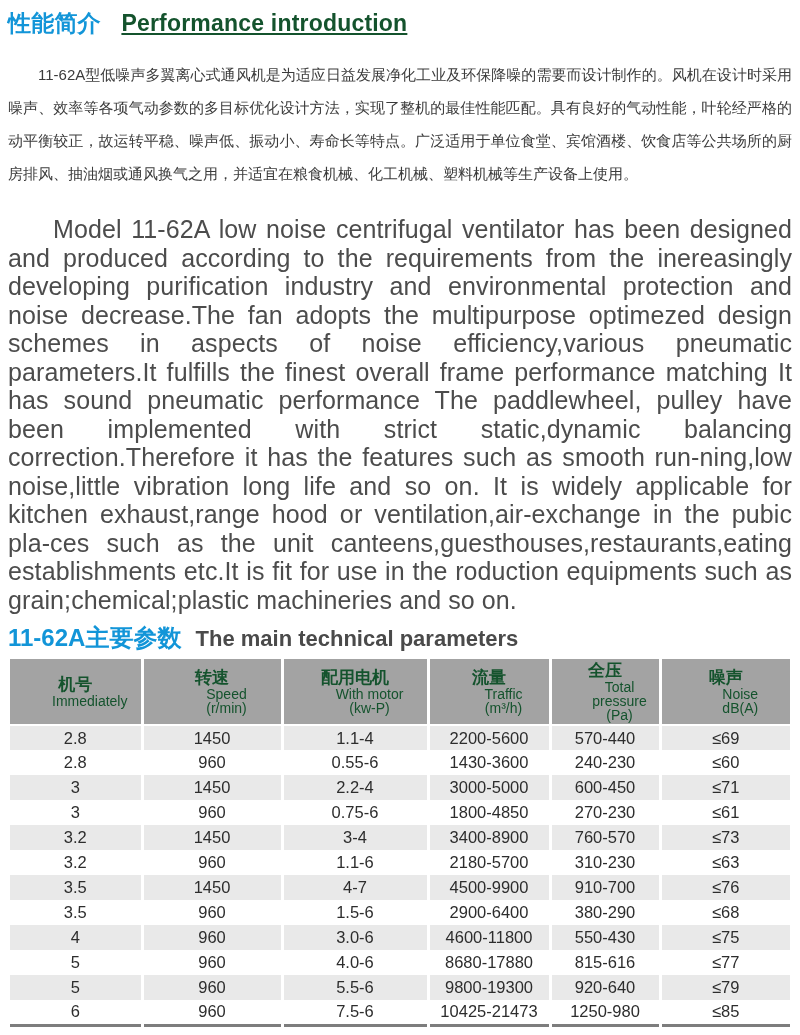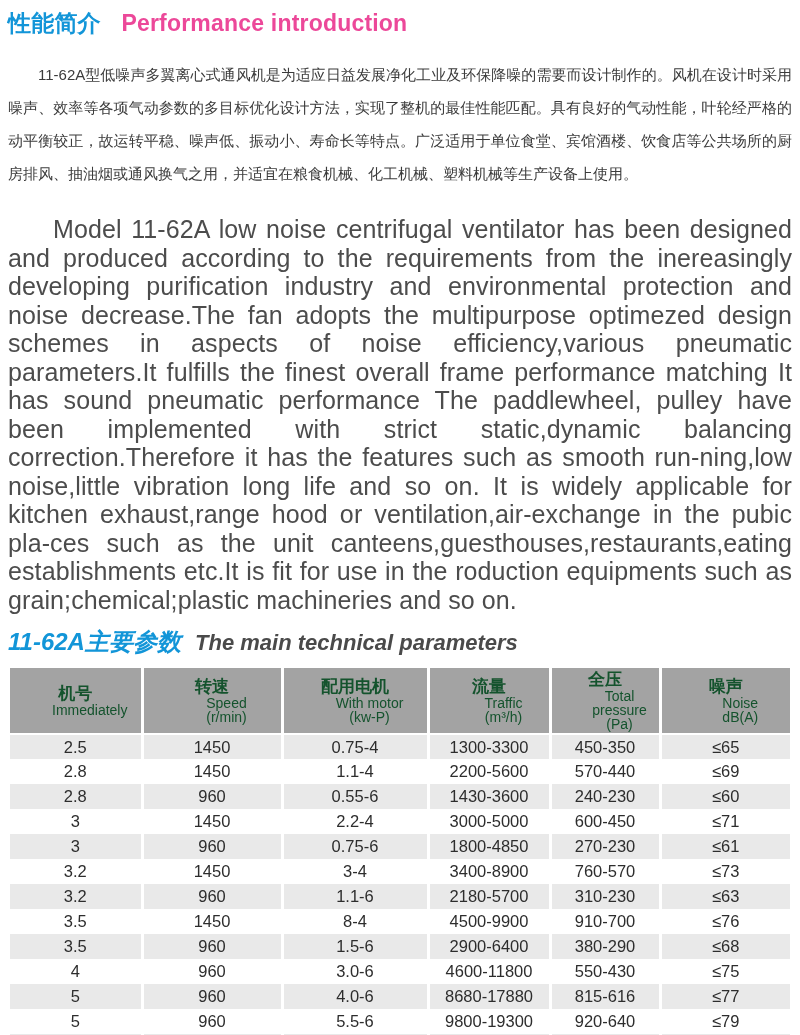--- a/index.html
+++ b/index.html
@@ -19,28 +19,27 @@
 
   
   h1.sec-title {
     margin: 8px 0 0 8px;
     font-size: 23px;
     line-height: 30px;
     font-weight: 600;
     letter-spacing: 0.2px;
   }
   h1.sec-title .zh { color: #1295d8; font-weight: 700; margin-right: 14px; }
-  h1.sec-title .en { color: #ec4899; }
+  h1.sec-title .en { color: #14532d; text-decoration: underline; }
 
   h2.sec-title {
     margin: 12px 0 0 8px;
     font-size: 22px;
-    line-height: 32px;
+    line-height: 23px;
     font-weight: 600;
-    font-style: italic;
   }
   h2.sec-title .zh { color: #1295d8; font-weight: 700; font-size: 24px; margin-right: 8px; }
   h2.sec-title .en { color: #4a4a4a; }
 
   
   p.para-zh {
     margin: 20px 8px 0 8px;
     font-size: 15px;
     line-height: 33px;
     text-align: justify;
@@ -145,28 +144,20 @@
             </th>
             <th>
               <div class="h-zh">噪声</div>
               <div class="h-en">Noise</div>
               <div class="h-en">dB(A)</div>
             </th>
           </tr>
       </thead>
       <tbody id="table-body">
           <tr>
-            <td>2.5</td>
-            <td>1450</td>
-            <td>0.75-4</td>
-            <td>1300-3300</td>
-            <td>450-350</td>
-            <td>≤65</td>
-          </tr>
-          <tr>
             <td>2.8</td>
             <td>1450</td>
             <td>1.1-4</td>
             <td>2200-5600</td>
             <td>570-440</td>
             <td>≤69</td>
           </tr>
           <tr>
             <td>2.8</td>
             <td>960</td>
@@ -203,21 +194,21 @@
             <td>3.2</td>
             <td>960</td>
             <td>1.1-6</td>
             <td>2180-5700</td>
             <td>310-230</td>
             <td>≤63</td>
           </tr>
           <tr>
             <td>3.5</td>
             <td>1450</td>
-            <td>8-4</td>
+            <td>4-7</td>
             <td>4500-9900</td>
             <td>910-700</td>
             <td>≤76</td>
           </tr>
           <tr>
             <td>3.5</td>
             <td>960</td>
             <td>1.5-6</td>
             <td>2900-6400</td>
             <td>380-290</td>

